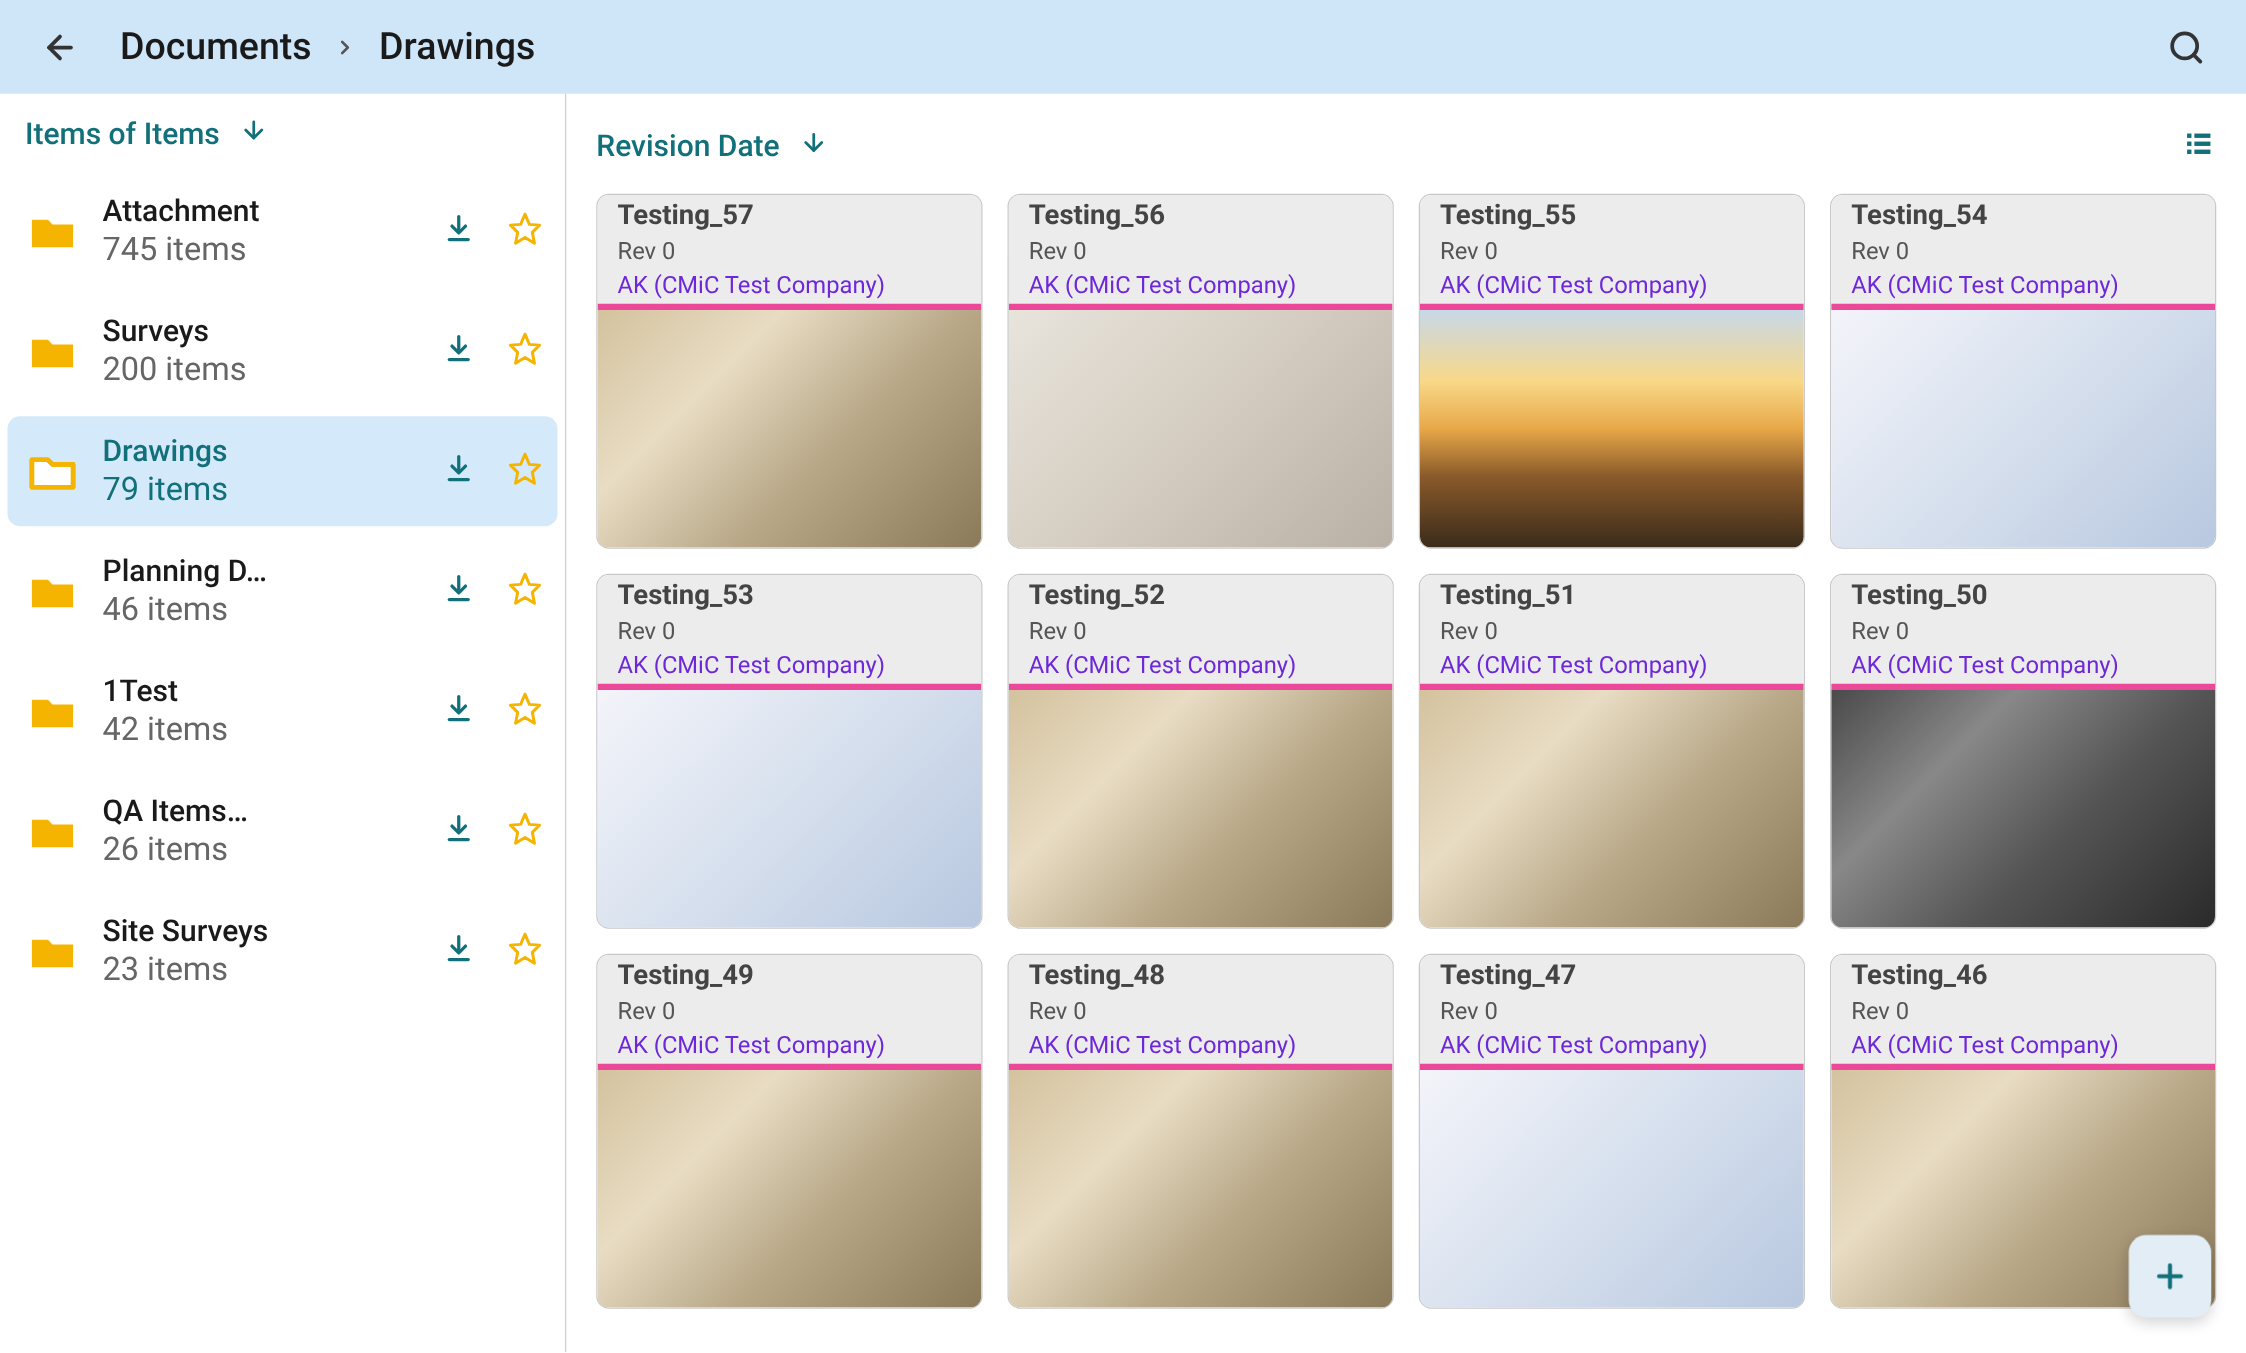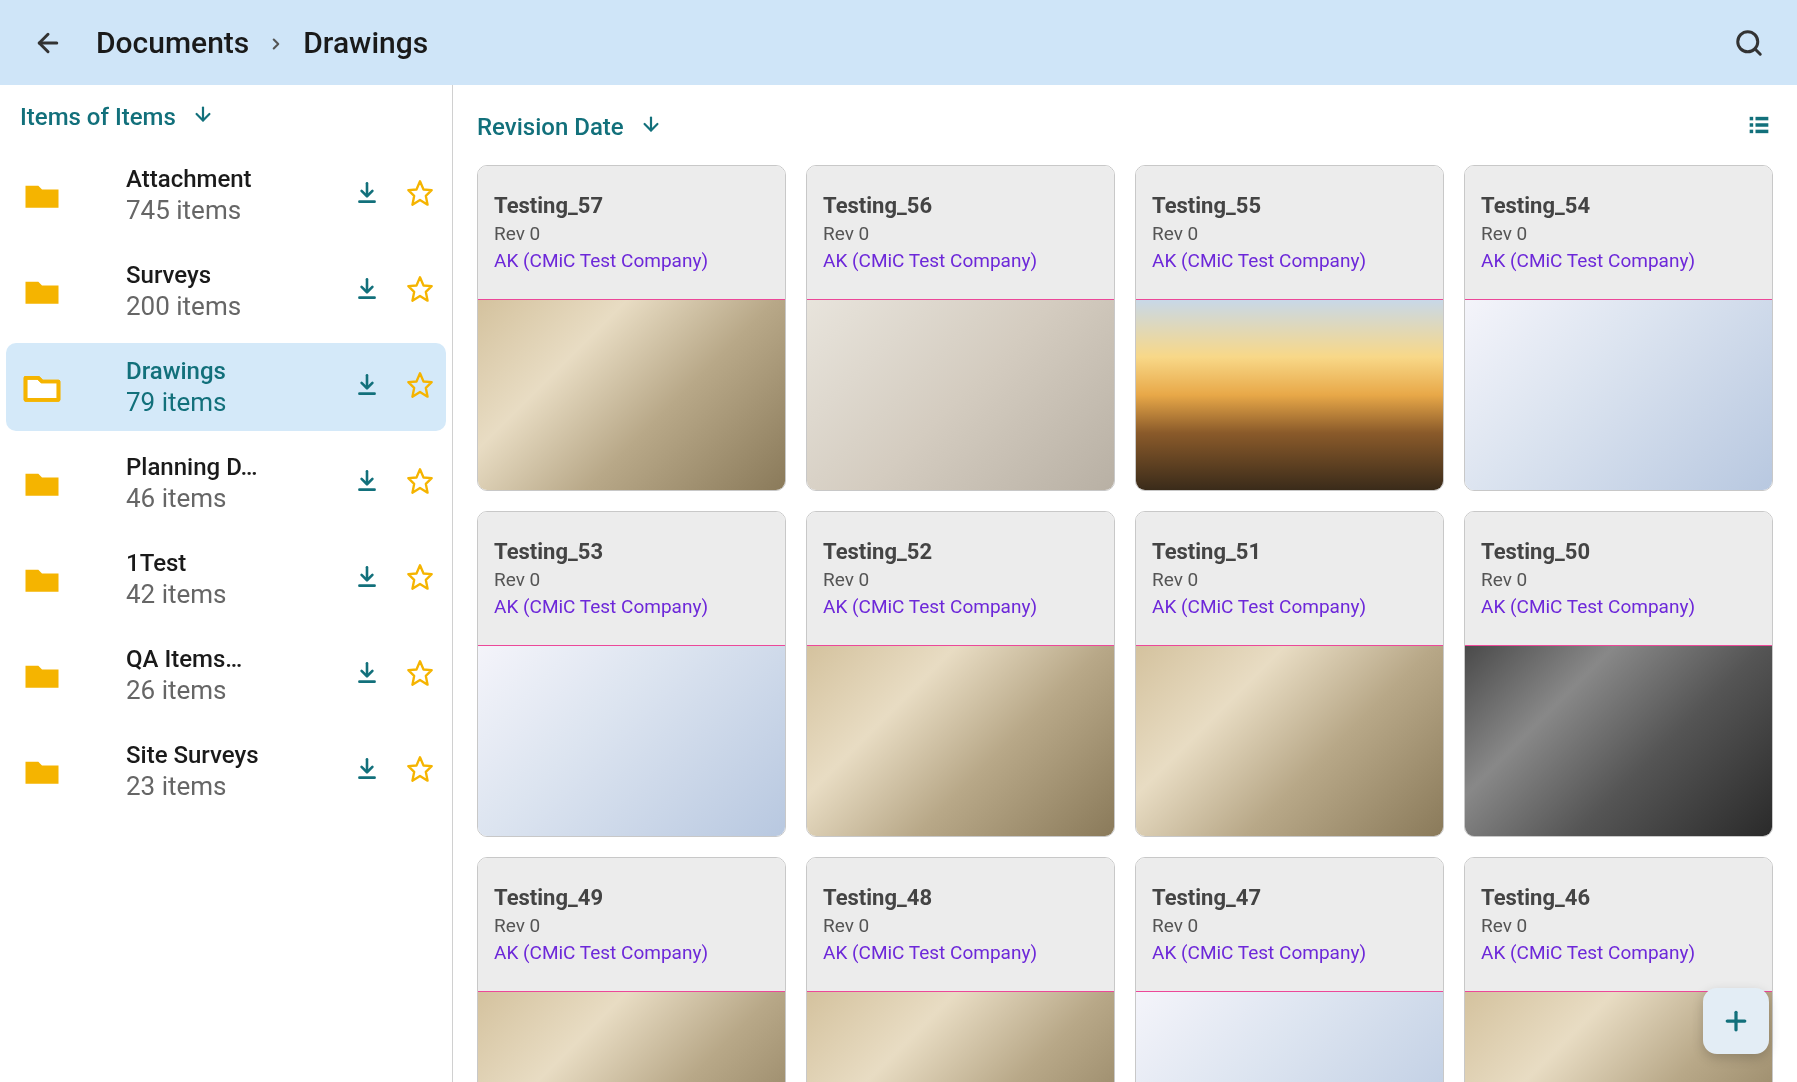--- a/index.html
+++ b/index.html
@@ -6,21 +6,21 @@
 body {
   font-family: -apple-system, BlinkMacSystemFont, "Segoe UI", Roboto, Helvetica, Arial, sans-serif;
   background: #fff;
   width: 1797px;
   height: 1082px;
   overflow: hidden;
 }
 .app { width: 100%; height: 100%; display: flex; flex-direction: column; }
 .header {
   background: #cfe5f8;
-  height: 85px;
+  height: 75px;
   display: flex;
   align-items: center;
   padding: 0 24px;
 }
 .back-btn {
   width: 48px; height: 48px;
   display: flex; align-items: center; justify-content: center;
   cursor: pointer;
   color: #333;
   margin-right: 24px;
@@ -74,21 +74,20 @@
 .folder-row.active {
   background: #d4e9f9;
 }
 .folder-icon {
   width: 48px; height: 44px;
   flex-shrink: 0;
 }
 .folder-info {
   flex: 1;
   min-width: 0;
-  margin-left: 44px;
 }
 .folder-name {
   font-size: 24px;
   font-weight: 500;
   color: #1a1a1a;
   white-space: nowrap;
   overflow: hidden;
   text-overflow: ellipsis;
 }
 .folder-row.active .folder-name { color: #12707b; }
@@ -135,22 +134,22 @@
 }
 .card {
   border: 1px solid #c8c8c8;
   border-radius: 10px;
   overflow: hidden;
   background: #fff;
   cursor: pointer;
 }
 .card-head {
   background: #ececec;
-  padding: 27px 16px;
-  border-bottom: 1px solid #ec4899;
+  padding: 4px 16px;
+  border-bottom: 5px solid #ec4899;
 }
 .card-title {
   font-size: 22px;
   font-weight: 700;
   color: #444;
 }
 .card-rev {
   font-size: 19px;
   color: #555;
   margin-top: 4px;

